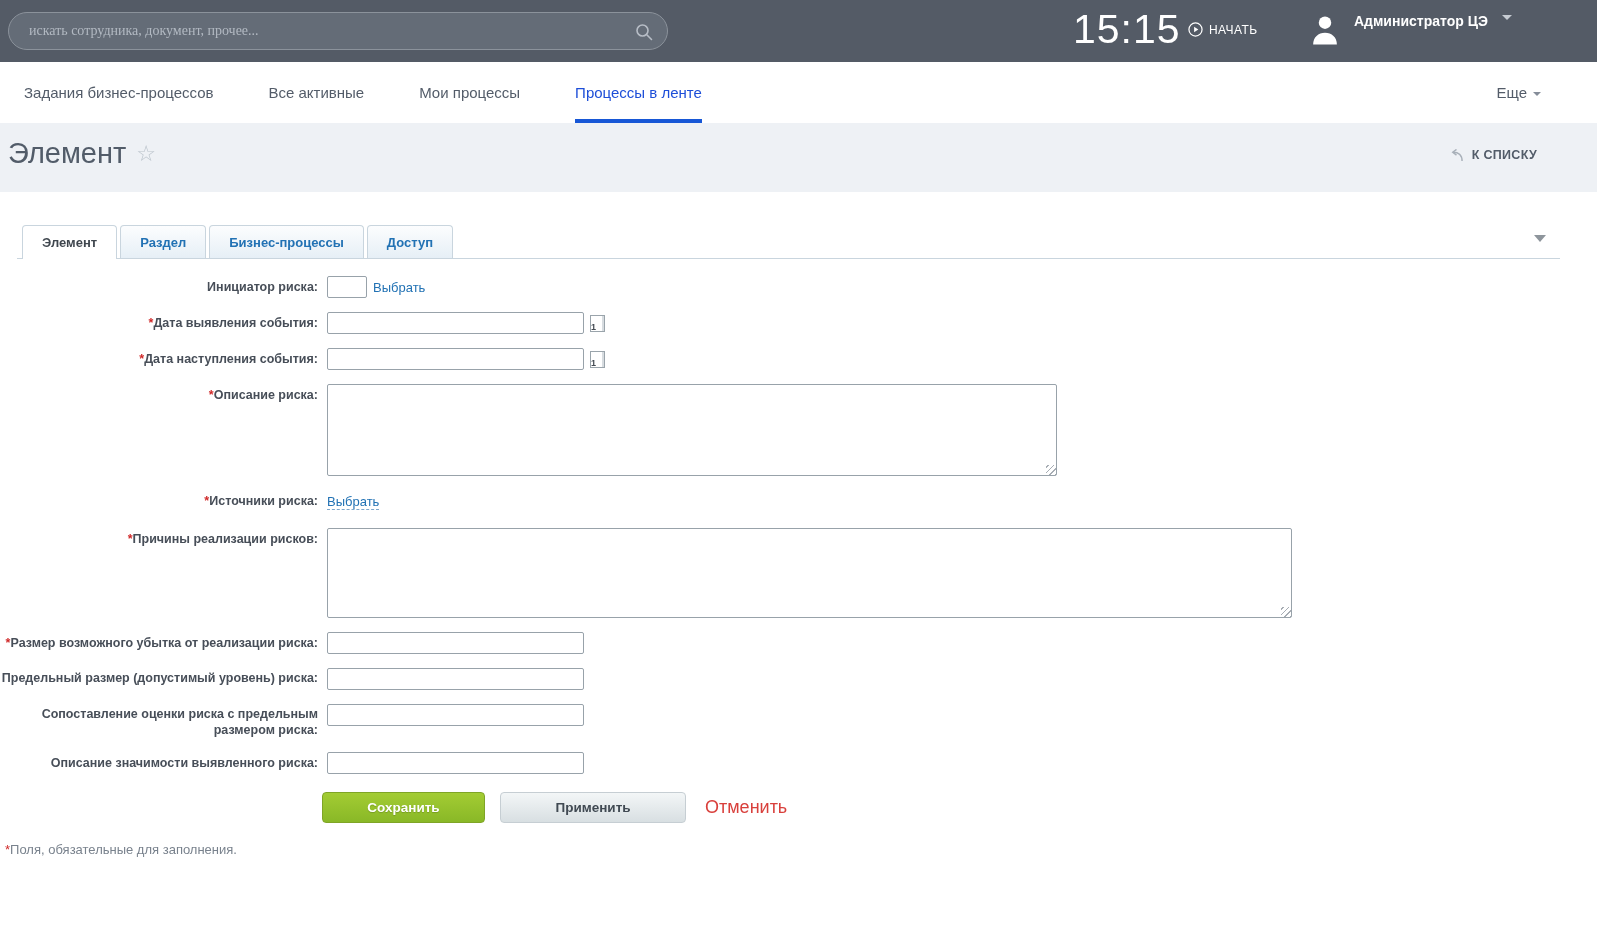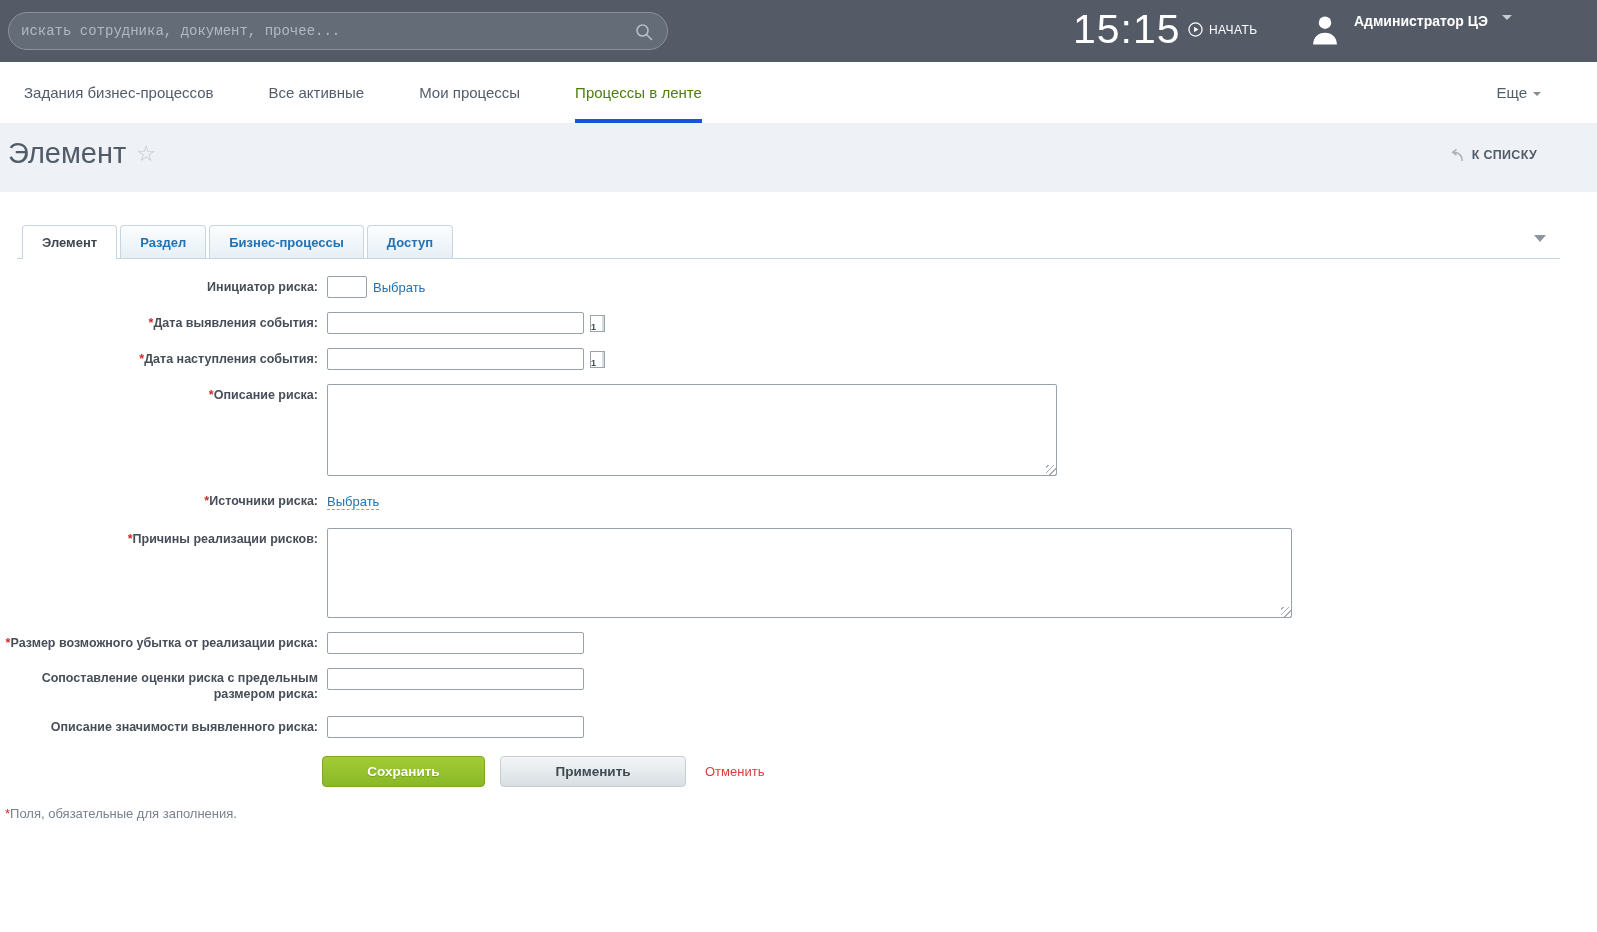--- a/index.html
+++ b/index.html
@@ -5,40 +5,40 @@
   * { margin:0; padding:0; box-sizing:border-box; }
   html,body { width:1597px; height:932px; background:#fff; overflow:hidden;
               font-family:"Liberation Sans", sans-serif; }
   .stage { position:relative; width:1597px; height:932px; }
 
   
   .topbar { position:absolute; top:0; left:0; right:0; height:62px; background:#545b66; }
   .search-box { position:absolute; left:8px; top:12px; width:660px; height:38px;
                 background:#646c77; border:1px solid #8b929b; border-radius:19px; }
   .search-box input { width:100%; height:100%; background:transparent; border:none; outline:none;
-                      color:#000000; font-size:14px; padding:0 44px 0 12px;
-                      font-family:Liberation Mono, monospace; }
+                      color:#000000; font-size:14px; padding:0 44px 0 20px;
+                      font-family:Liberation Serif, serif; }
   .search-box input::placeholder { color:#b2b9c2; opacity:1; }
   .search-icon { position:absolute; right:13px; top:9px; width:20px; height:20px; }
   .clock { position:absolute; left:1073px; top:6px; font-size:41px; font-weight:300;
            color:#fff; letter-spacing:1px; font-family:"Liberation Sans", sans-serif; }
   .start-btn { position:absolute; left:1188px; top:22px; display:flex; align-items:center;
                gap:6px; color:#fff; font-size:12px; letter-spacing:.4px; cursor:pointer; }
   .user-menu { position:absolute; left:1310px; top:13px; display:flex; align-items:flex-start;
                gap:14px; cursor:pointer; }
   .user-name { color:#fff; font-size:14px; font-weight:bold; }
   .caret { width:0; height:0; border-left:5px solid transparent; border-right:5px solid transparent;
            border-top:5px solid #c6cbd2; margin-top:2px; }
 
   
   .navbar { position:absolute; top:62px; left:0; right:0; height:61px; background:#fff;
             display:flex; align-items:stretch; padding-left:24px; }
   .nav-item { display:flex; align-items:center; margin-right:55px; font-size:15px;
               color:#535c69; cursor:pointer; white-space:nowrap; }
-  .nav-item.active { color:#4d7c0f; box-shadow:inset 0 -4px 0 #1757d6; }
+  .nav-item.active { color:#1d4ed8; box-shadow:inset 0 -4px 0 #1757d6; }
   .nav-more { margin-left:auto; margin-right:56px; display:flex; align-items:center; gap:6px;
               font-size:15px; color:#535c69; cursor:pointer; }
   .nav-more .caret { border-top-color:#858d99; border-left-width:4px; border-right-width:4px;
                      border-top-width:4px; }
 
   
   .titlebar { position:absolute; top:123px; left:0; right:0; height:69px; background:#eef1f5; }
   .page-title-wrap { position:absolute; left:8px; top:14px; display:flex; align-items:center; gap:10px; }
   .page-title { font-size:29px; color:#525c69; font-weight:400; }
   .star { font-size:22px; color:#bcc4cc; line-height:1; cursor:pointer; }
@@ -92,21 +92,21 @@
   
   .btns { display:flex; align-items:center; margin-top:18px; padding-left:322px; }
   .btn-save { width:163px; height:31px; border:1px solid #7fa526; border-radius:4px;
               background:linear-gradient(#a3cc33,#89b827); color:#fff; font-weight:bold;
               font-size:13.5px; text-shadow:0 1px 1px rgba(0,0,0,.18); cursor:pointer;
               font-family:"Liberation Sans", sans-serif; }
   .btn-apply { width:186px; height:31px; margin-left:15px; border:1px solid #c6ced3;
                border-radius:4px; background:linear-gradient(#f3f6f7,#d8dfe2); color:#414a53;
                font-weight:bold; font-size:13.5px; cursor:pointer;
                font-family:"Liberation Sans", sans-serif; }
-  .cancel { margin-left:19px; color:#d9403c; font-size:13px; text-decoration:none; cursor:pointer; }
+  .cancel { margin-left:19px; color:#d9403c; font-size:18px; text-decoration:none; cursor:pointer; }
   .note { margin-top:19px; padding-left:5px; font-size:13px; color:#79828d; }
   .note .req { color:#d02a2a; }
 </style>
 </head>
 <body>
 
 <div class="stage">
 
   <div class="topbar">
     <div class="search-box">
@@ -217,20 +217,26 @@
         </div>
     </div>
 
     <div class="row">
       <div class="lbl"><span class="req">*</span><span>Размер возможного убытка от реализации риска:</span></div>
       <div class="ctrl">
           <input class="txt" type="text" style="">
         </div>
     </div>
 
+    <div class="row row-two">
+      <div class="lbl"><span class="req"></span><span>Предельный размер (допустимый уровень) риска:</span></div>
+      <div class="ctrl">
+          <input class="txt" type="text" style="">
+        </div>
+    </div>
 
     <div class="row row-two">
       <div class="lbl"><span class="req"></span><span>Сопоставление оценки риска с предельным размером риска:</span></div>
       <div class="ctrl">
           <input class="txt" type="text" style="">
         </div>
     </div>
 
     <div class="row">
       <div class="lbl"><span class="req"></span><span>Описание значимости выявленного риска:</span></div>

